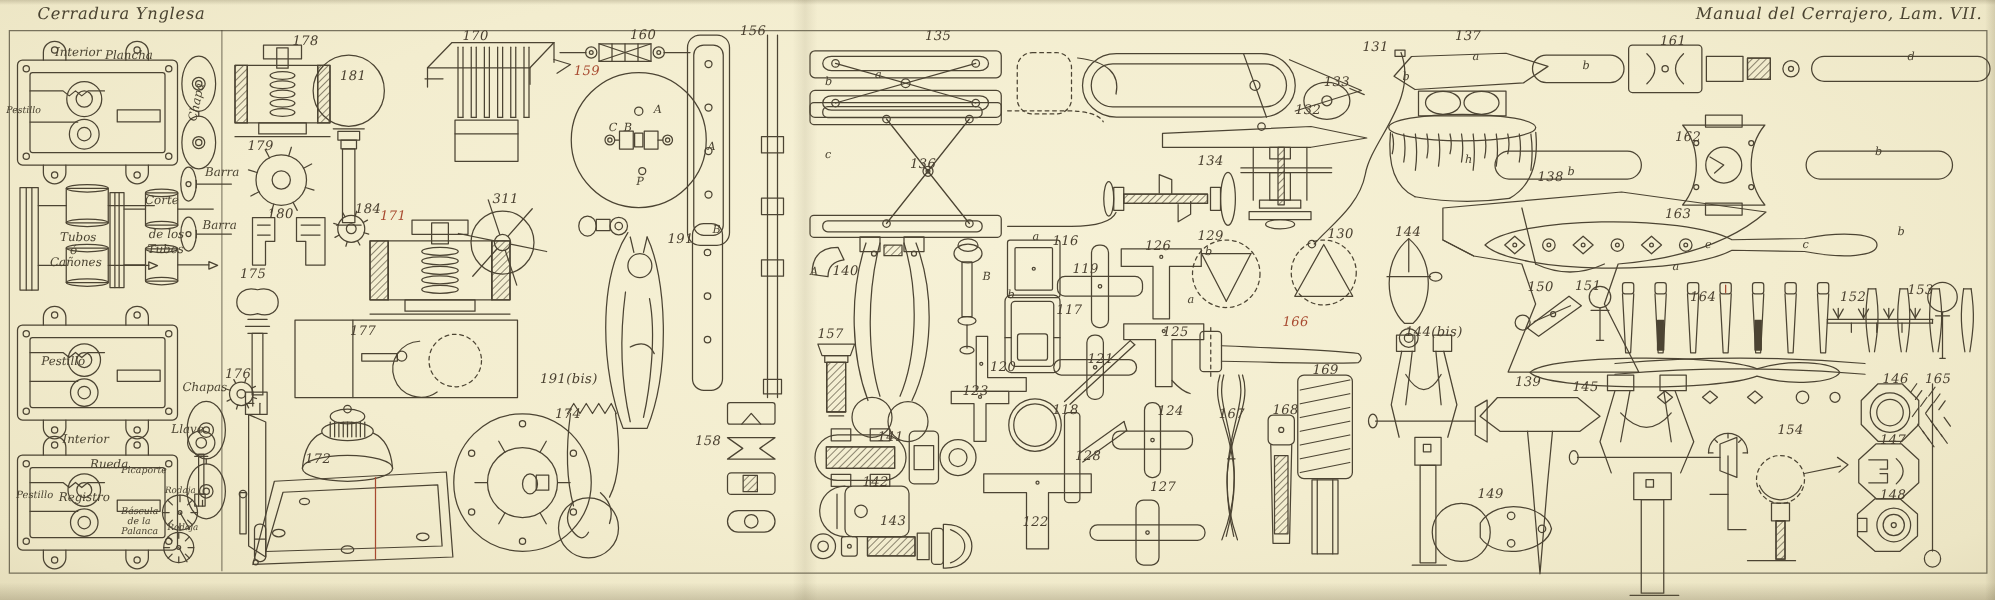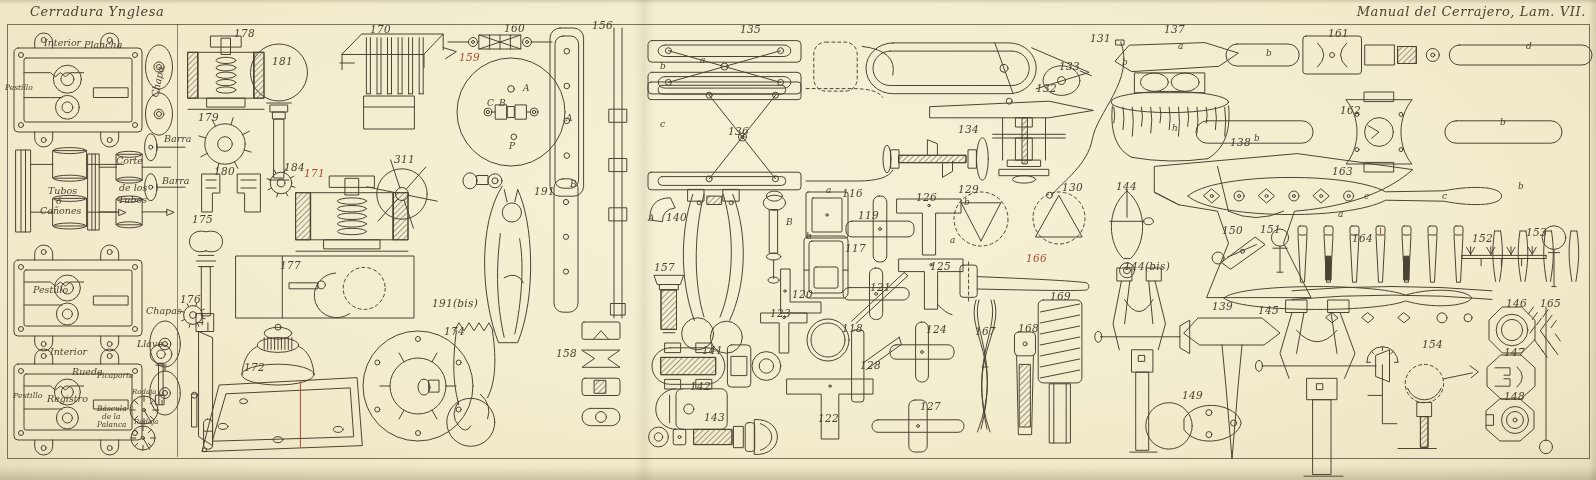--- a/index.html
+++ b/index.html
@@ -1001,21 +1001,21 @@
       <span class="fig-num" style="left: 842px; top: 188px;">116</span>
       <span class="fig-num" style="left: 845px; top: 243px;">117</span>
       <span class="fig-num" style="left: 858px; top: 210px;">119</span>
       <span class="fig-num" style="left: 792px; top: 289px;">120</span>
       <span class="fig-num" style="left: 870px; top: 282px;">121</span>
       <span class="fig-num" style="left: 770px; top: 308px;">123</span>
       <span class="fig-num" style="left: 842px; top: 323px;">118</span>
       <span class="fig-num" style="left: 860px; top: 360px;">128</span>
       <span class="fig-num" style="left: 818px; top: 413px;">122</span>
       <span class="fig-num" style="left: 926px; top: 324px;">124</span>
-      <span class="fig-num" style="left: 920px; top: 401px;">127</span>
+      <span class="fig-num" style="left: 920px; top: 385px;">127</span>
       <span class="fig-num" style="left: 916px; top: 192px;">126</span>
       <span class="fig-num" style="left: 930px; top: 261px;">125</span>
       <span class="fig-num" style="left: 958px; top: 184px;">129</span>
       <span class="fig-num" style="left: 1062px; top: 182px;">130</span>
       <span class="fig-num red" style="left: 1026px; top: 253px;">166</span>
       <span class="fig-num" style="left: 975px; top: 326px;">167</span>
       <span class="fig-num" style="left: 1018px; top: 323px;">168</span>
       <span class="fig-num" style="left: 1050px; top: 291px;">169</span>
       <span class="fig-num" style="left: 1116px; top: 181px;">144</span>
       <span class="fig-num" style="left: 1124px; top: 261px;">144(bis)</span>

